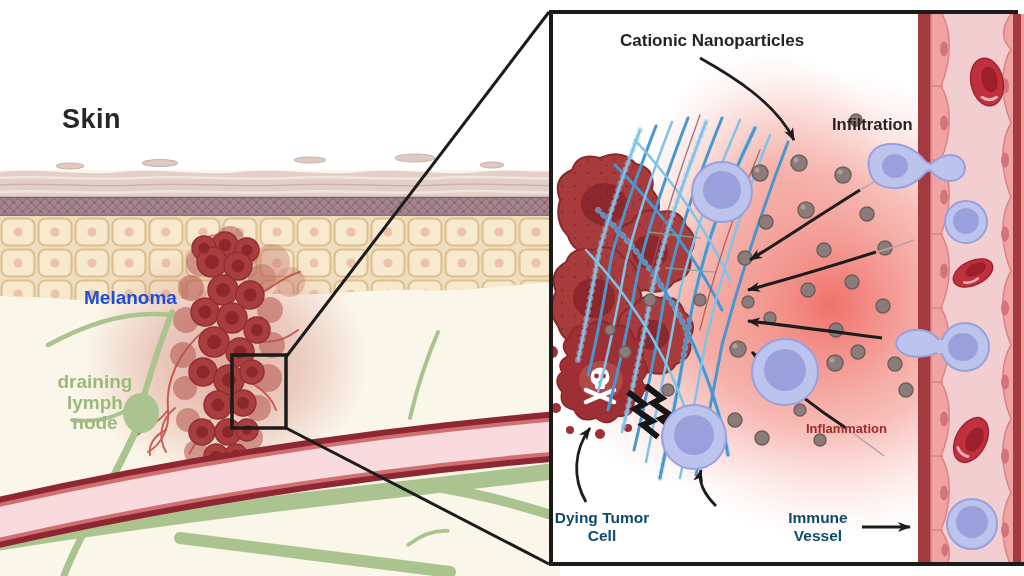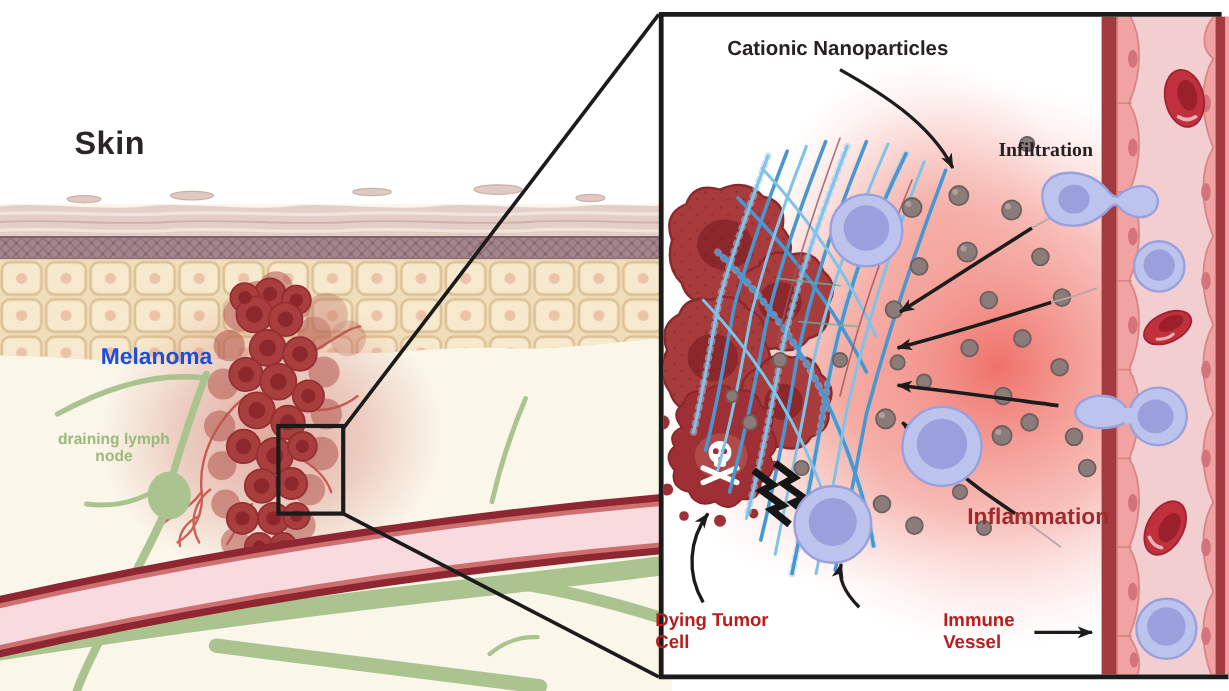--- a/index.html
+++ b/index.html
@@ -2,26 +2,26 @@
 <html><head>
 <meta charset="utf-8">
 <style>
   html,body{margin:0;padding:0;background:#ffffff;}
   .canvas{position:relative;width:1024px;height:576px;overflow:hidden;background:#ffffff;
           font-family:"Liberation Sans", sans-serif;}
   .canvas svg{position:absolute;left:0;top:0;}
   .lbl{position:absolute;font-weight:bold;white-space:nowrap;}
   .lbl-skin{left:62px;top:104px;font-size:27px;color:#2a2526;letter-spacing:.5px;}
   .lbl-melanoma{left:84px;top:287px;font-size:19px;color:#1d4ed8;}
-  .lbl-lymph{left:48px;top:359px;width:94px;font-size:13px;line-height:1.08;color:#9cb97c;
+  .lbl-lymph{left:48px;top:372px;width:94px;font-size:19px;line-height:1.08;color:#9cb97c;
              text-align:center;white-space:normal;}
-  .lbl-cat{left:606px;top:31px;font-size:17px;color:#262122;}
-  .lbl-inf{left:832px;top:115px;font-size:16.5px;color:#262122;font-family:Liberation Serif, serif;}
-  .lbl-infl{left:806px;top:421px;font-size:19px;color:#9e2a2b;}
-  .lbl-bottom{font-size:15.5px;line-height:1.16;color:#b91c1c;white-space:normal;top:509px;}
+  .lbl-cat{left:620px;top:31px;font-size:17px;color:#262122;}
+  .lbl-inf{left:832px;top:115px;font-size:16.5px;color:#262122;}
+  .lbl-infl{left:806px;top:421px;font-size:13px;color:#9e2a2b;}
+  .lbl-bottom{font-size:15.5px;line-height:1.16;color:#0c4a6e;text-align:center;white-space:normal;top:509px;}
   .lbl-dying{left:546px;width:112px;}
   .lbl-immune{left:680px;width:80px;}
   .lbl-vessel{left:786px;width:64px;}
 </style>
 </head>
 <body>
 
 <div class="canvas">
 <svg width="1024" height="576" viewBox="0 0 1024 576">
   <defs>

